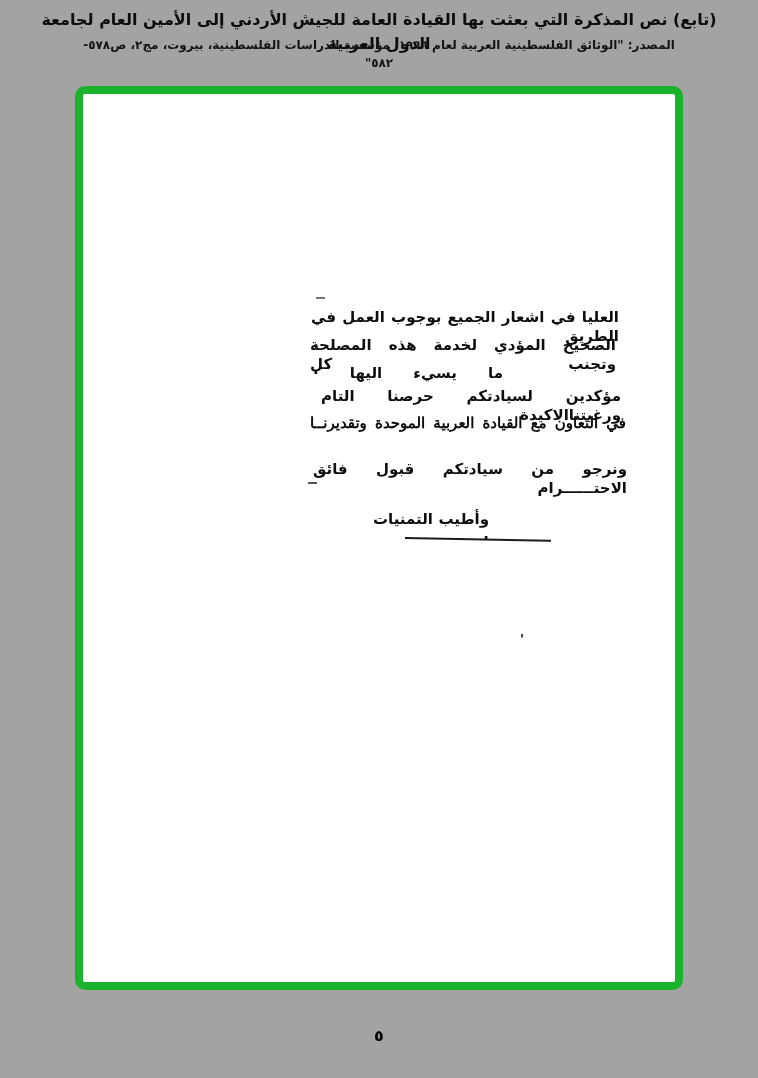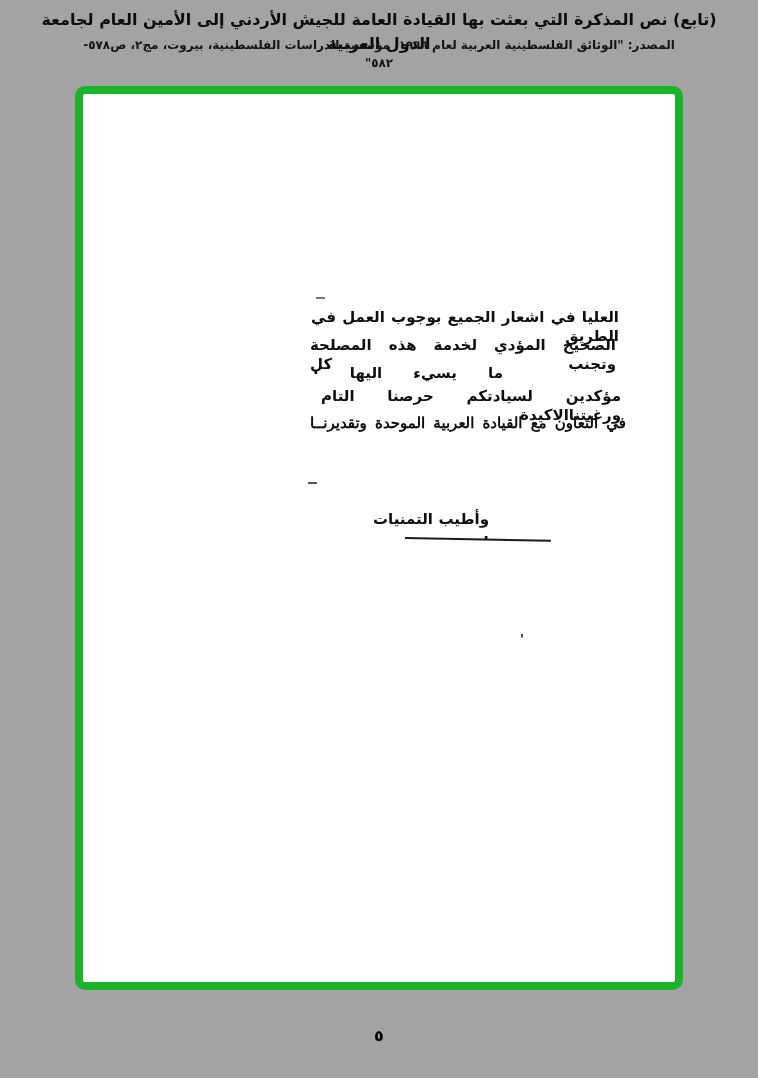--- a/index.html
+++ b/index.html
@@ -125,20 +125,21 @@
 
     <div class="body-line" style="left:230px; top:270px; width:190px;">ما يسيء اليها ·</div>
 
     <div class="body-line" style="left:227px; top:242px; width:306px;">الصحيح المؤدي لخدمة هذه المصلحة وتجنب كل</div>
 
     <div class="body-line" style="left:238px; top:293px; width:300px;">مؤكدين لسيادتكم حرصنا التام ورغبتناالاكيدة</div>
 
     <div class="body-line" style="left:227px; top:320px; width:316px;font-family:Liberation Serif, serif;">في التعاون مع القيادة العربية الموحدة وتقديرنــا</div>
 
 
+    <div class="body-line" style="left:230px; top:366px; width:314px;">ونرجو من سيادتكم قبول فائق الاحتــــــرام</div>
 
     <div class="body-line" style="left:290px; top:386px; width:116px;margin-top:30px;">وأطيب التمنيات ·</div>
 
     <div class="speck-dash"></div>
 
     <div class="divider"></div>
 
     <div class="speck-comma">'</div>
 
   </div>

